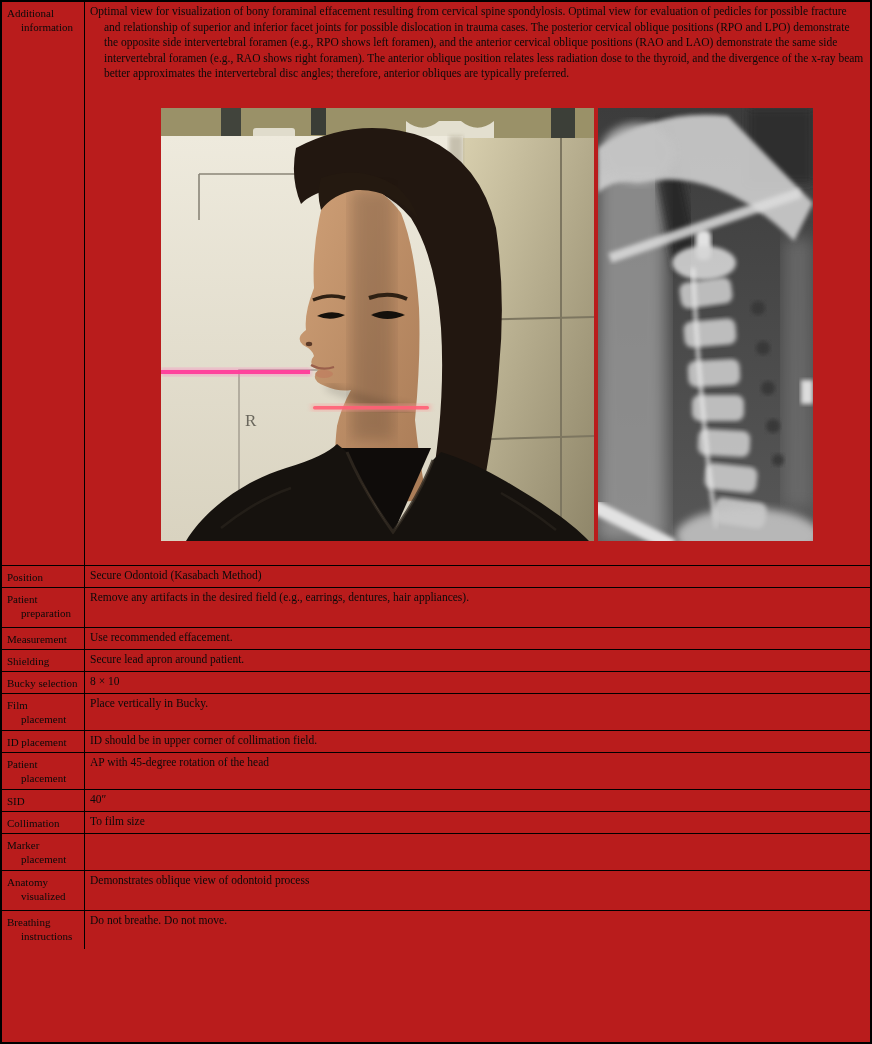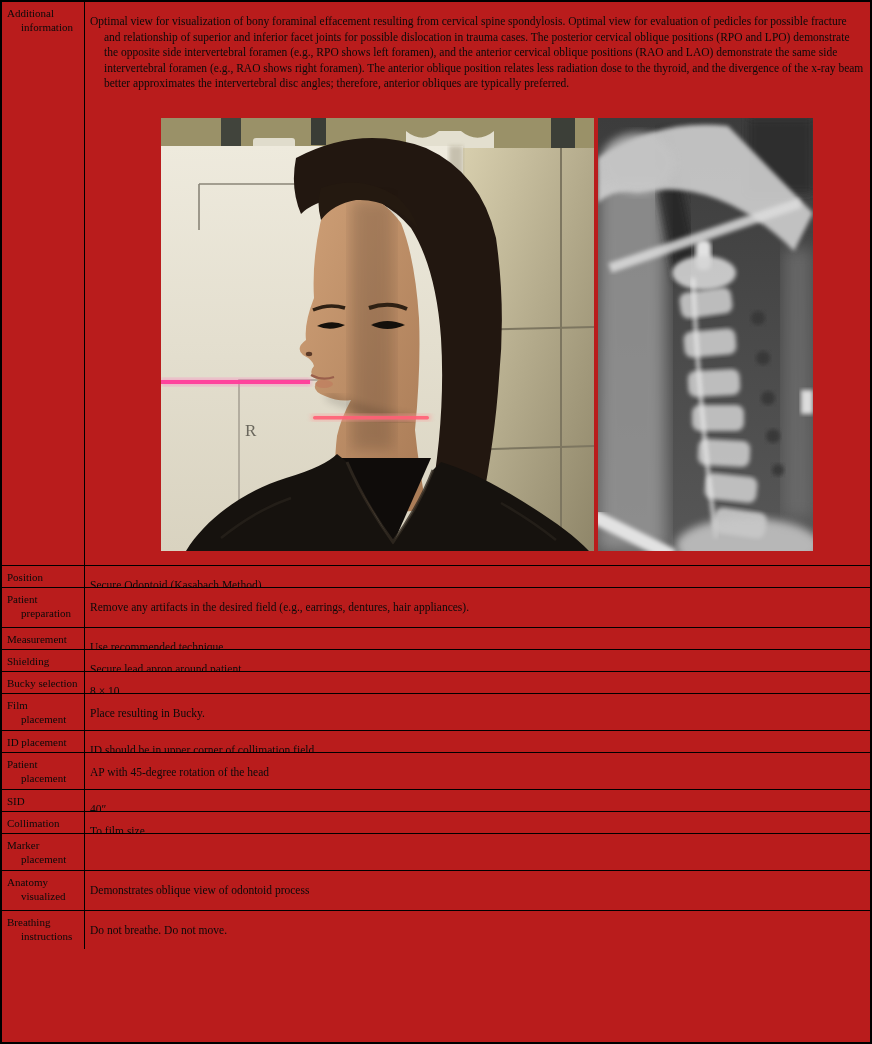--- a/index.html
+++ b/index.html
@@ -16,21 +16,21 @@
   .cell-label {
     width:83px; flex:0 0 83px;
     border-right:1px solid #000;
     font-size:11px; line-height:1.3;
     padding:4px 2px 2px 19px; text-indent:-14px;
   }
   .cell-label.tight { padding-right:28px; }
   .cell-value {
     flex:1 1 auto;
     font-size:11.5px; line-height:1.32;
-    padding:12px 6px 2px 5px;
+    padding:2px 6px 2px 5px;
     overflow:hidden;
   }
   .cell-value .para {
     padding-left:14px; text-indent:-14px;
     line-height:1.35;
   }
   .bold { font-weight:normal; }
   .figures {
     display:flex; gap:4px;
     margin:26px 0 0 71px;
@@ -205,36 +205,36 @@
     <div class="cell-value bold">Secure Odontoid (Kasabach Method)</div>
   </div>
 
   <div class="row" style="height:40px">
     <div class="cell-label tight">Patient preparation</div>
     <div class="cell-value">Remove any artifacts in the desired field (e.g., earrings, dentures, hair appliances).</div>
   </div>
 
   <div class="row" style="height:22px">
     <div class="cell-label">Measurement</div>
-    <div class="cell-value">Use recommended technique.</div>
+    <div class="cell-value">Use recommended effacement.</div>
   </div>
 
   <div class="row" style="height:22px">
     <div class="cell-label">Shielding</div>
     <div class="cell-value">Secure lead apron around patient.</div>
   </div>
 
   <div class="row" style="height:22px">
     <div class="cell-label">Bucky selection</div>
     <div class="cell-value">8 × 10</div>
   </div>
 
   <div class="row" style="height:37px">
     <div class="cell-label tight">Film placement</div>
-    <div class="cell-value">Place resulting in Bucky.</div>
+    <div class="cell-value">Place vertically in Bucky.</div>
   </div>
 
   <div class="row" style="height:22px">
     <div class="cell-label">ID placement</div>
     <div class="cell-value">ID should be in upper corner of collimation field.</div>
   </div>
 
   <div class="row" style="height:37px">
     <div class="cell-label tight">Patient placement</div>
     <div class="cell-value">AP with 45-degree rotation of the head</div>

